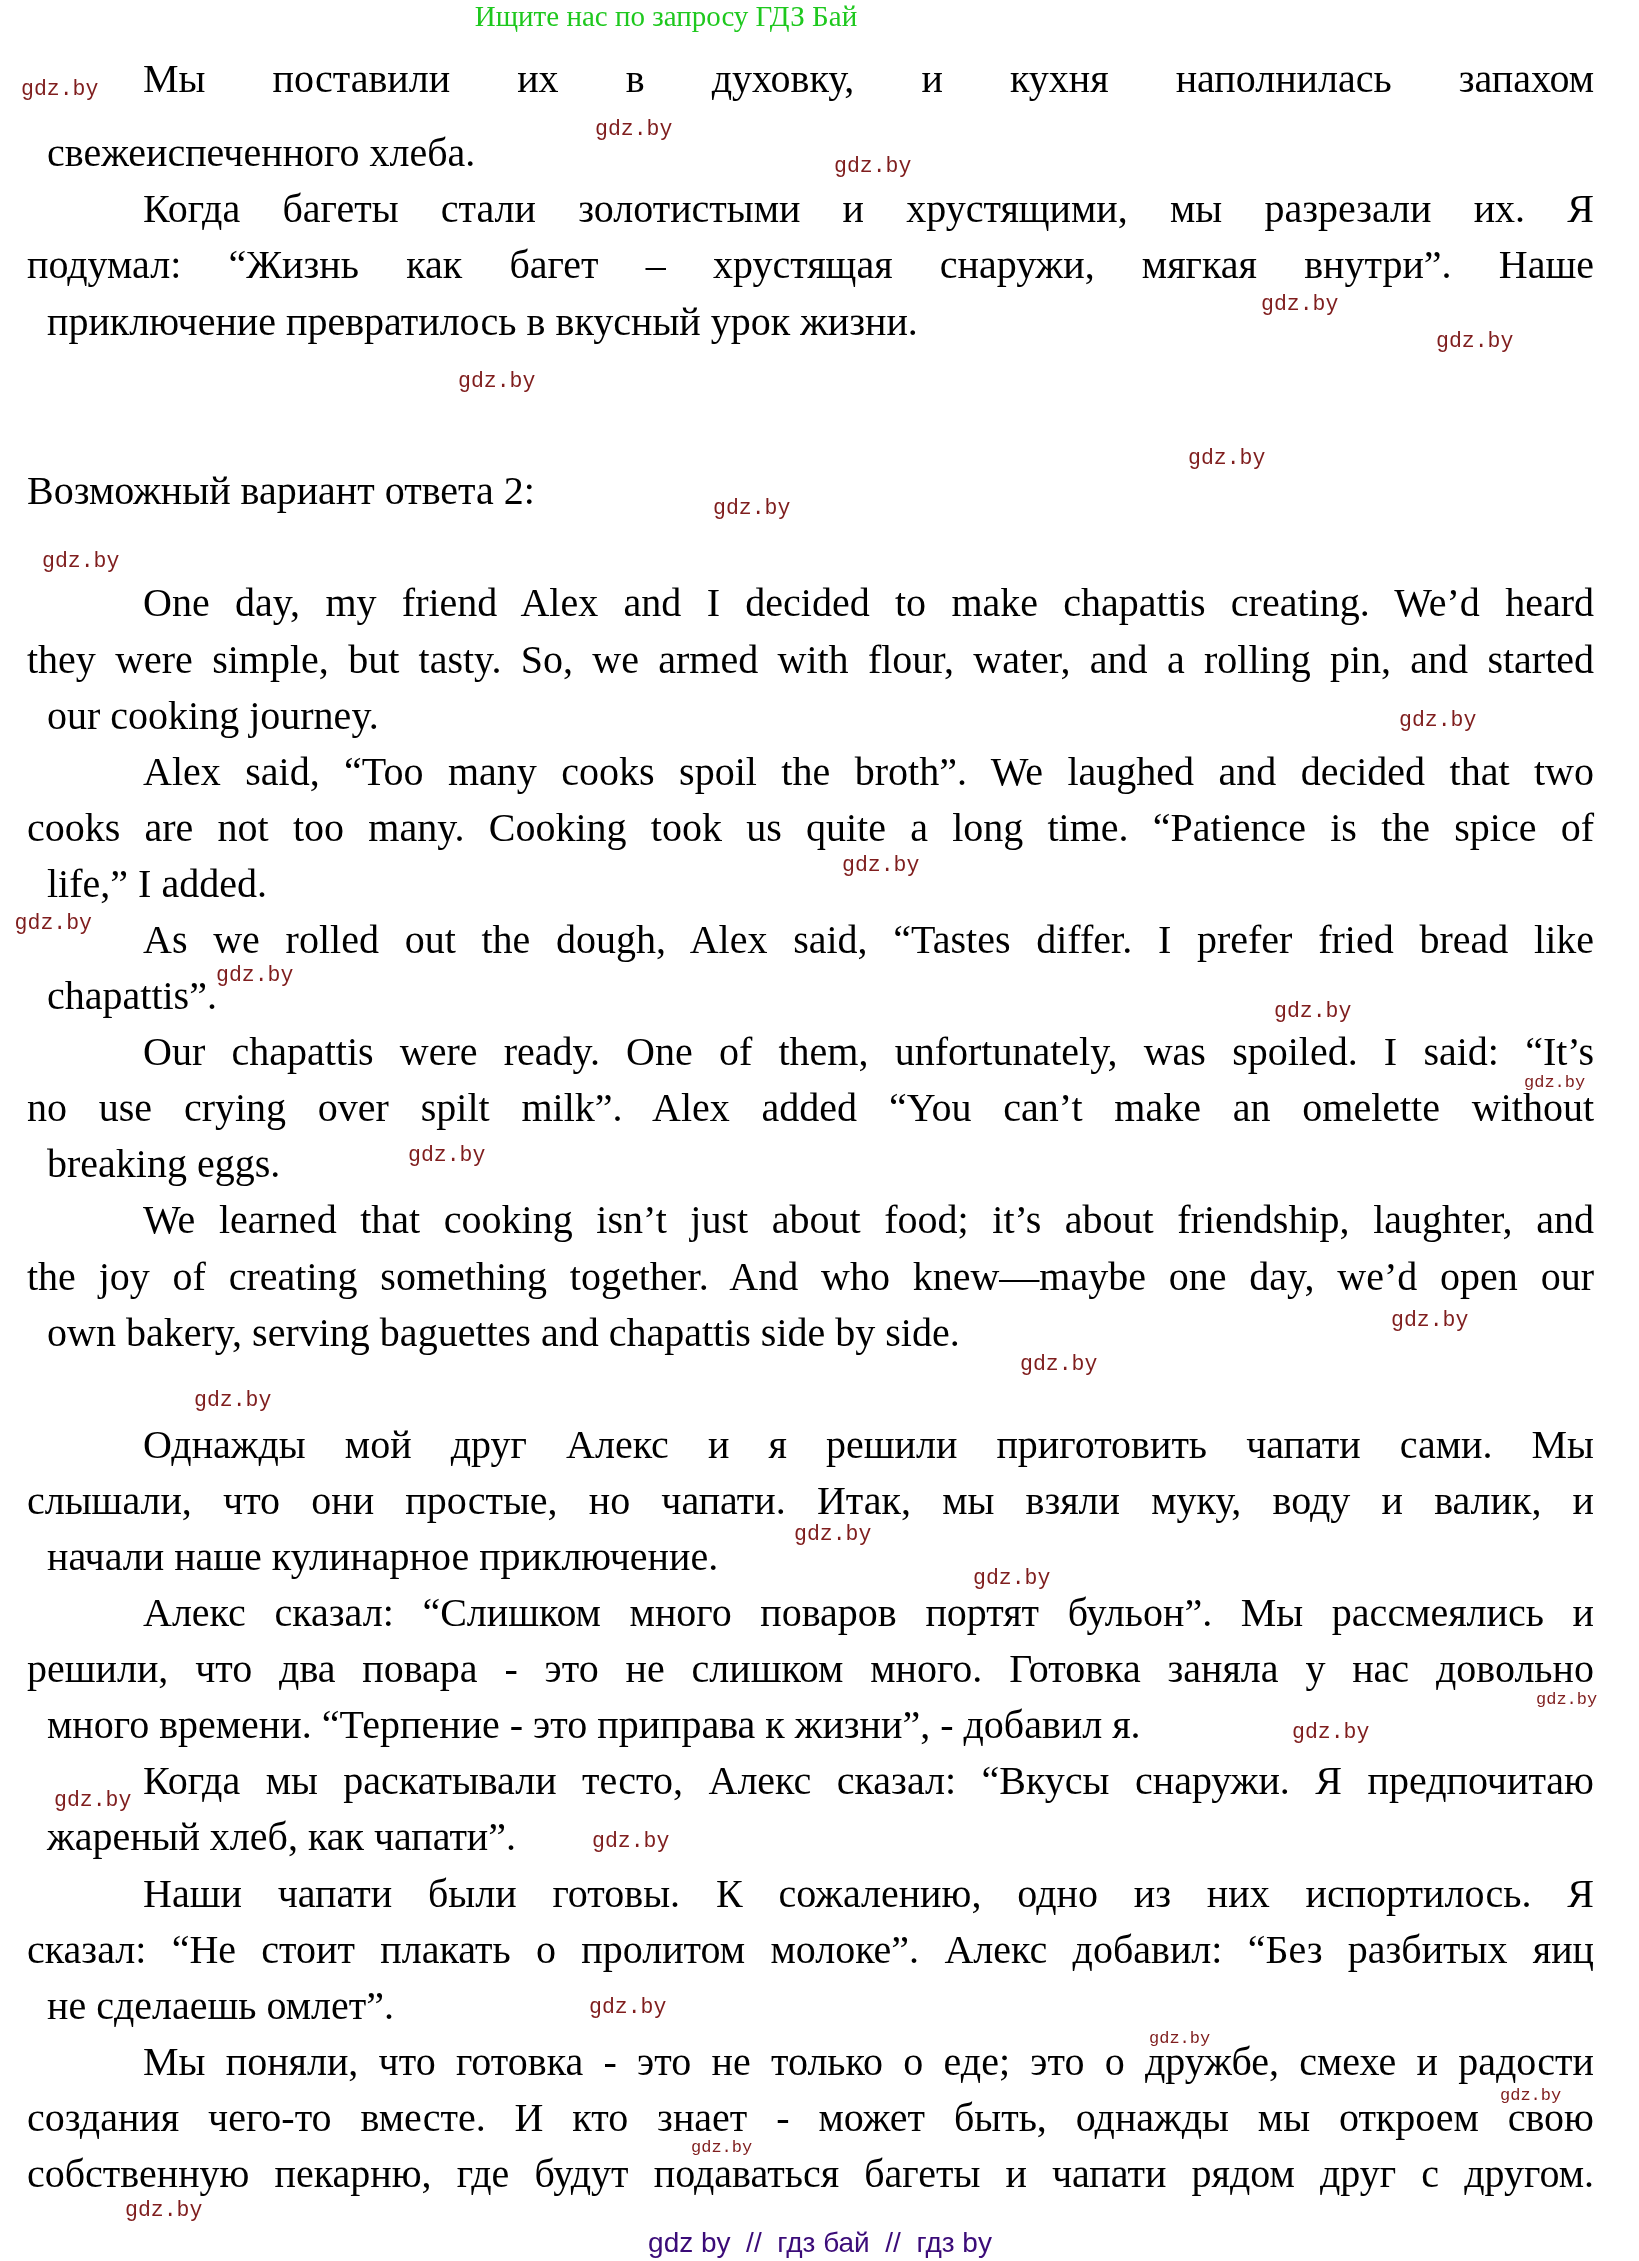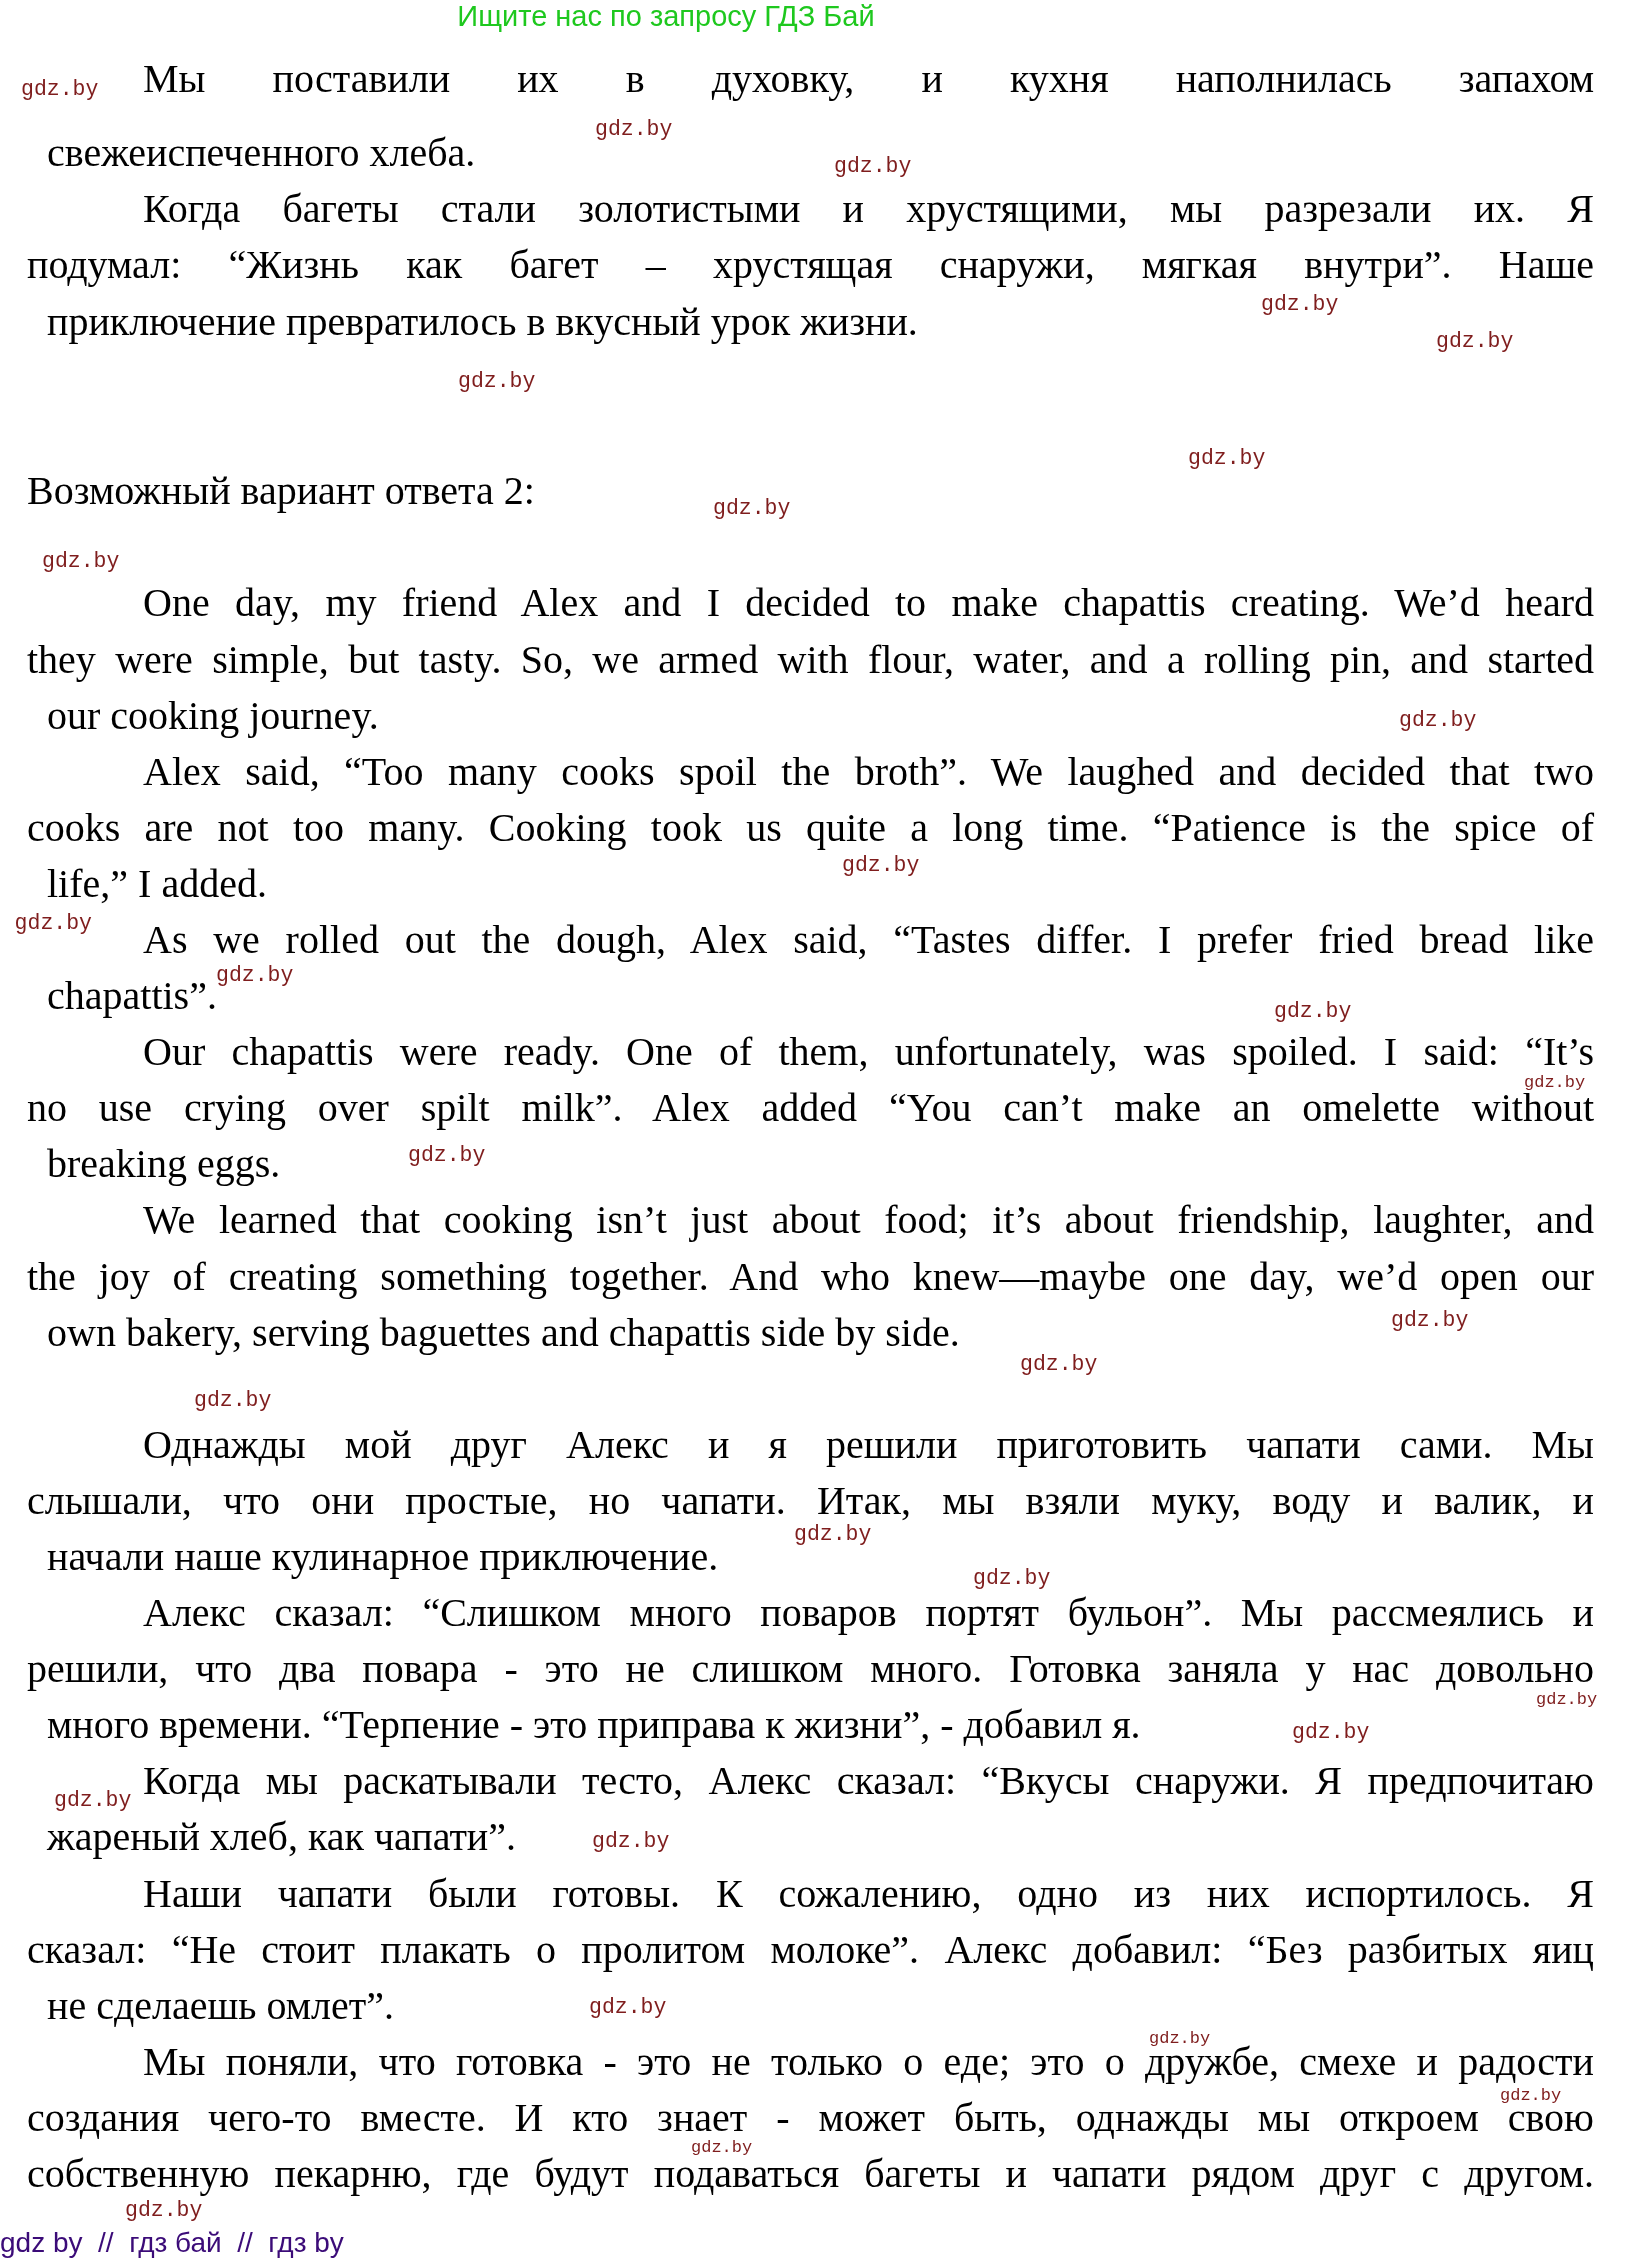--- a/index.html
+++ b/index.html
@@ -1,19 +1,19 @@
 <!DOCTYPE html>
 <html style="font-size:12.3px"><head>
 <meta charset="utf-8">
 <style>
   html, body { margin:0; padding:0; background:#ffffff; }
   body { width:1640px; height:2261px; position:relative; overflow:hidden; }
   .header { position:absolute; top:0; left:0; width:1332px; text-align:center; top:-1.5px;
-    font-family:Liberation Sans, sans-serif; font-size:29px; line-height:34px; color:#1ec81e; }
-  .footer { position:absolute; top:2227px; left:0; width:1640px; 
+    font-family:Liberation Serif, serif; font-size:29px; line-height:34px; color:#1ec81e; }
+  .footer { position:absolute; top:2227px; left:0; width:1640px; text-align:center;
     font-family:"Liberation Sans", sans-serif; font-size:28px; line-height:31px; color:#3b0b78; white-space:pre; }
   .line { position:absolute; left:27px; width:1567px; height:56px;
     font-family:"Liberation Serif", serif; font-size:40px; line-height:56px; color:#000;
     white-space:nowrap; text-align:justify; text-align-last:justify; }
   .line.indent { left:143px; width:1451px; }
   .line.last { text-align-last:left;margin-left:20px; }
   .heading { position:absolute; left:27px; font-family:"Liberation Serif", serif; font-size:40px;
     line-height:56px; color:#000; white-space:nowrap; }
   .wm { position:absolute; font-family:Liberation Mono, monospace; font-size:21.5px; line-height:24.6px; color:#7f1d1d; white-space:nowrap; }
   .wm.small { font-size:17px; line-height:20px; }

